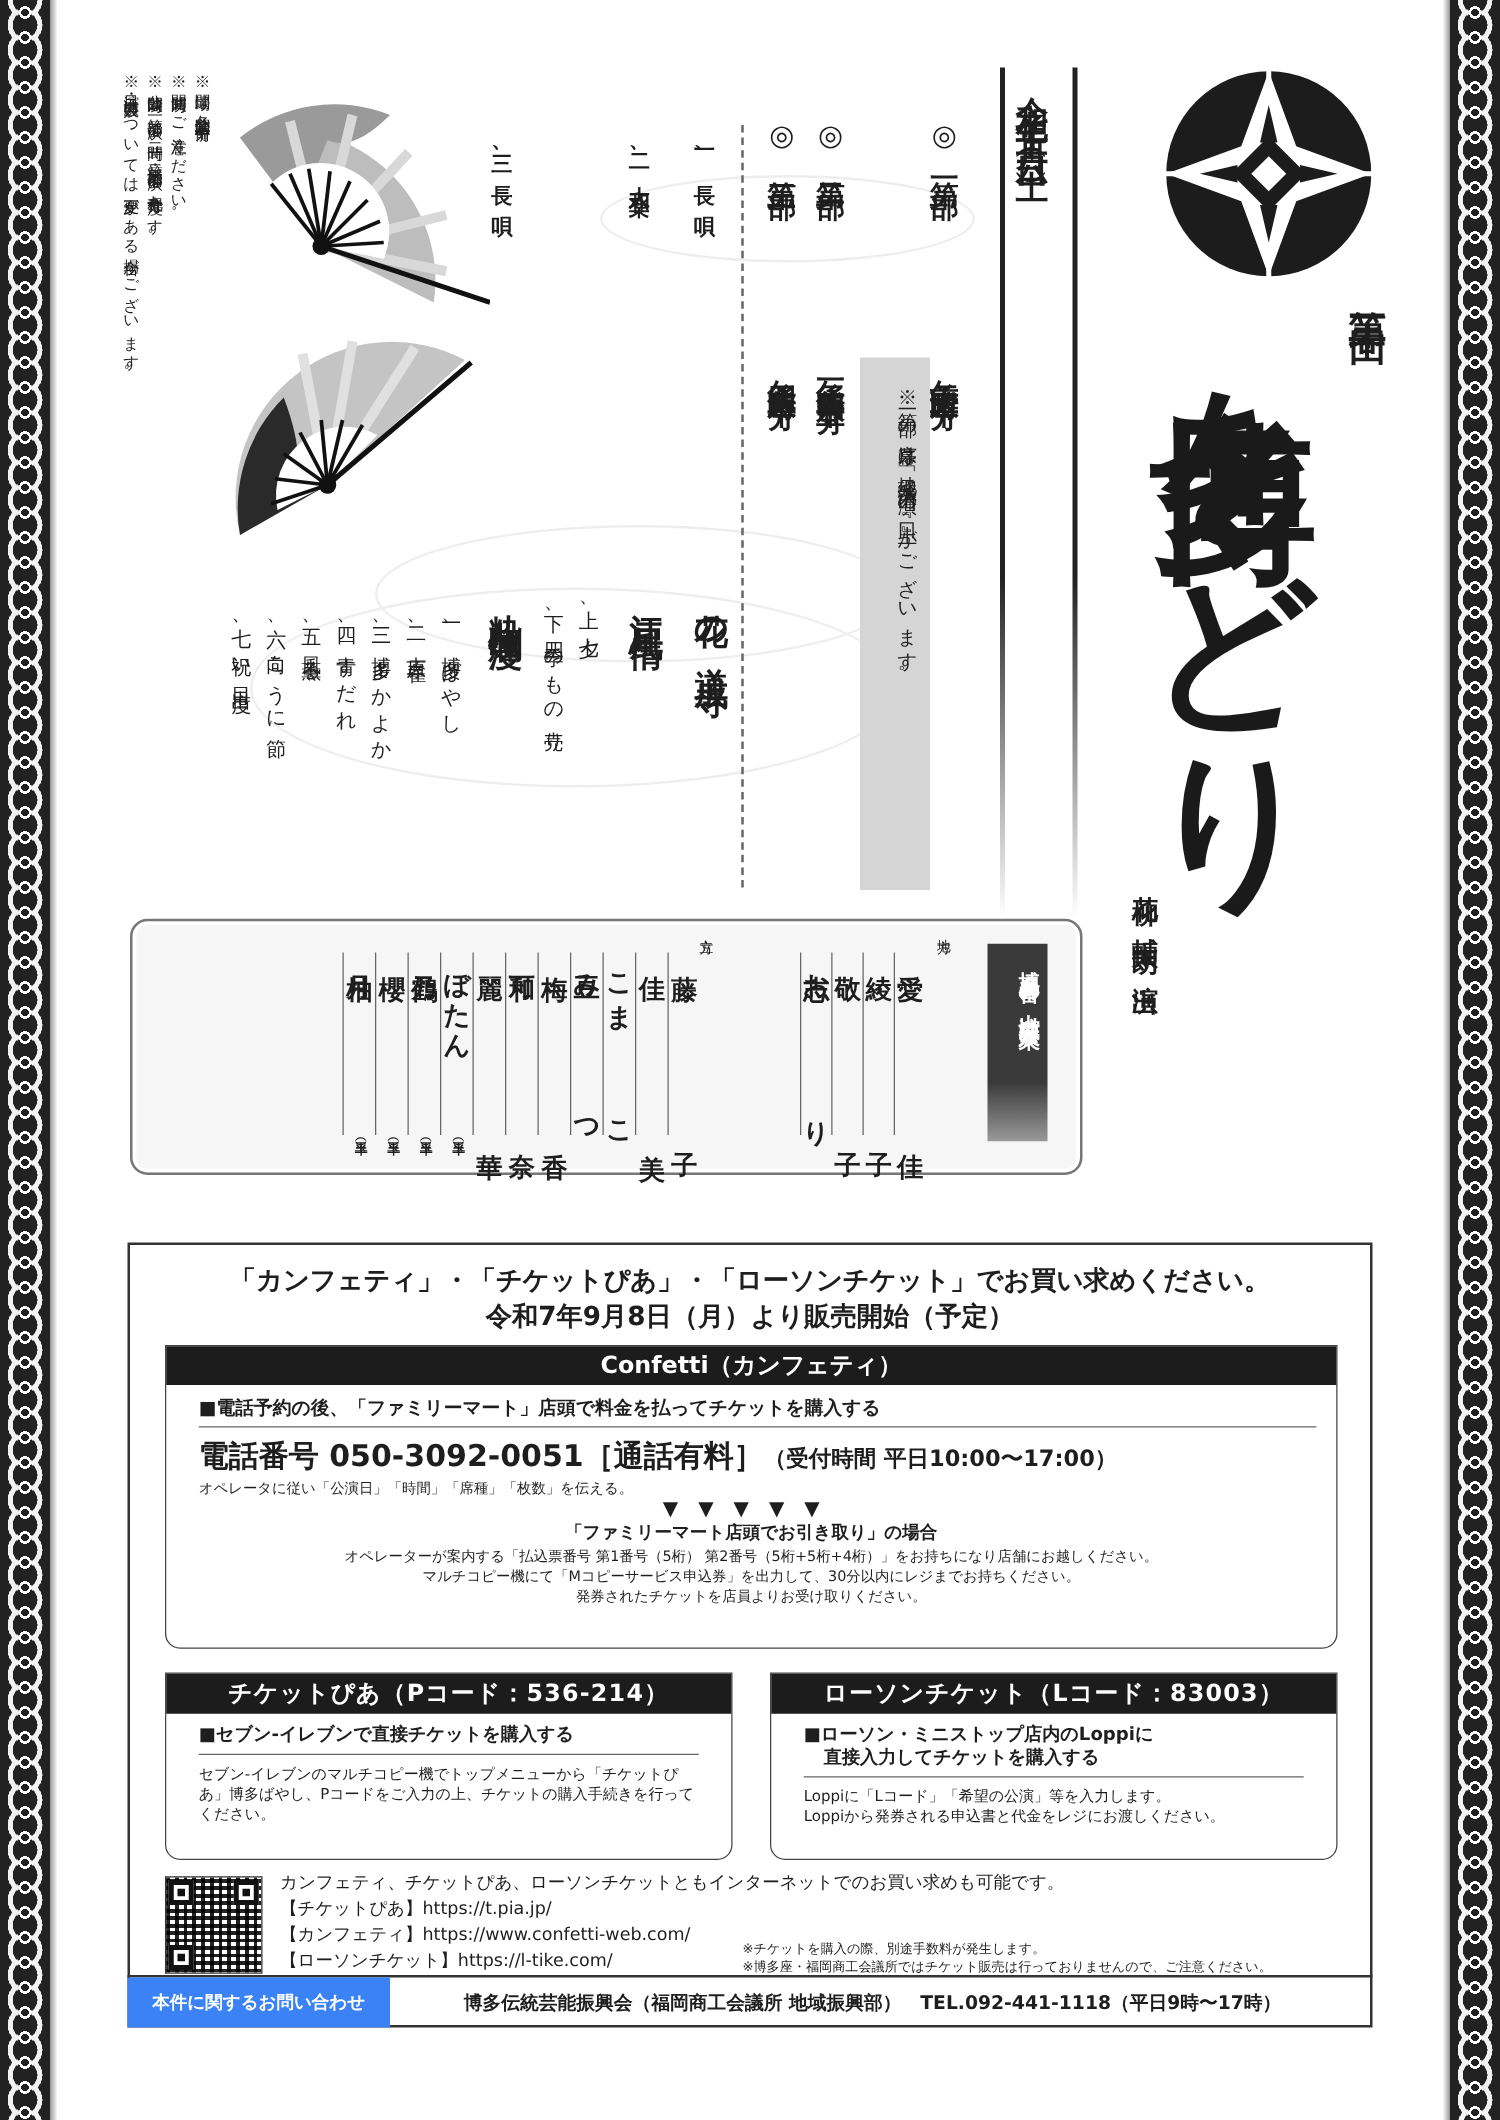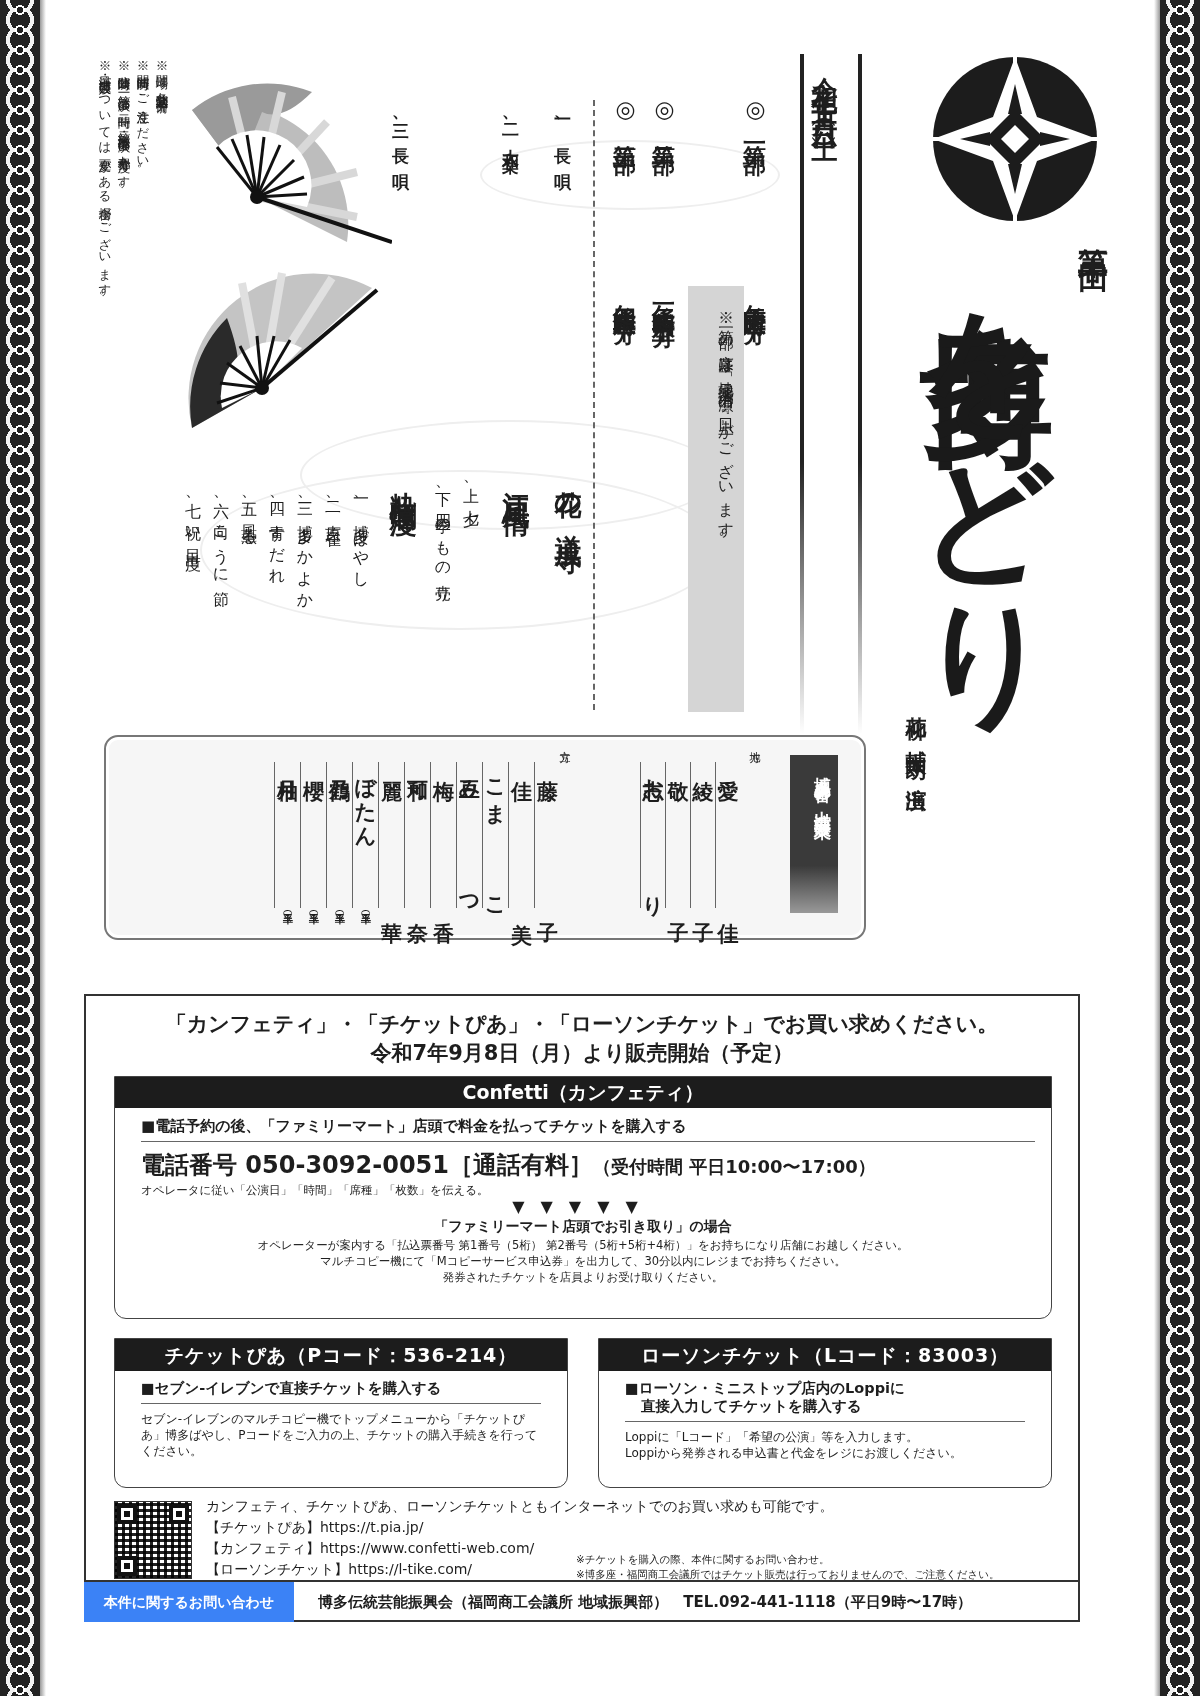--- a/index.html
+++ b/index.html
@@ -55,21 +55,21 @@
 
   
   .cast-panel { left: 104px; top: 735px; width: 762px; height: 205px; border: 2px solid #777; border-radius: 14px; background: #f6f6f6; box-shadow: inset 0 0 0 3px #fff; }
   .cast-header { left: 790px; top: 755px; width: 48px; height: 158px; background: linear-gradient(#3a3a3a 70%, #999); color: #fff; font-size: 17px; font-weight: bold; letter-spacing: 3px; line-height: 22px; padding: 8px 4px; }
   .cast-cols { left: 136px; top: 762px; height: 146px; display: flex; flex-direction: row-reverse; }
   .cast-col { width: 25px; border-left: 1px solid #666; display: flex; flex-direction: column; align-items: center; justify-content: space-between; padding: 2px 0; font-size: 21px; font-weight: bold; }
   .cast-col .note { font-size: 10px; writing-mode: vertical-rl; }
   .cast-group-label { font-size: 11px; letter-spacing: 1px; }
 
   
-  .ticket { left: 84px; top: 994px; width: 996px; height: 628px; border: 2px solid #333; background: #fff; font-family: "DejaVu Sans", sans-serif; }
+  .ticket { left: 102px; top: 994px; width: 996px; height: 628px; border: 2px solid #333; background: #fff; font-family: "DejaVu Sans", sans-serif; }
   .ticket-head { position: absolute; left: 0; right: 0; top: 14px; text-align: center; font-size: 21px; font-weight: bold; line-height: 29px; }
   .confetti-box { position: absolute; left: 28px; top: 80px; width: 938px; height: 243px; border: 1.5px solid #444; border-radius: 0 0 12px 12px; }
   .bar { background: #1c1c1c; color: #fff; text-align: center; font-weight: bold; }
   .confetti-bar { height: 31px; font-size: 19px; line-height: 31px; }
   .c-line1 { position: absolute; left: 26px; top: 40px; font-size: 15px; font-weight: bold; }
   .c-rule { position: absolute; left: 26px; right: 16px; top: 64px; border-top: 1.5px solid #666; }
   .c-phone { position: absolute; left: 26px; top: 72px; font-size: 24px; font-weight: bold; white-space: nowrap; }
   .c-phone .hours { font-size: 18px; }
   .c-line3 { position: absolute; left: 26px; top: 106px; font-size: 11.5px; }
   .c-arrows { position: absolute; left: 0; right: 0; top: 120px; text-align: center; font-size: 16px; letter-spacing: 16px; }
@@ -86,21 +86,21 @@
     repeating-linear-gradient(0deg, #222 0 3px, #fff 3px 6px),
     repeating-linear-gradient(90deg, #222 0 3px, #fff 3px 7px);
     background-blend-mode: multiply; }
   .qr .finder { position: absolute; width: 20px; height: 20px; border: 4px solid #111; background: #fff; box-shadow: inset 0 0 0 3px #fff; }
   .qr .finder::after { content: ""; position: absolute; left: 3px; top: 3px; width: 6px; height: 6px; background: #111; }
   .links { position: absolute; left: 120px; top: 500px; font-size: 14px; line-height: 21px; }
   .fine { position: absolute; left: 490px; top: 556px; font-size: 10.5px; line-height: 15px; }
 
   .contact { position: absolute; left: -2px; right: -2px; top: 584px; height: 42px; border-top: 2px solid #333; display: flex; }
   .contact-label { width: 210px; background: #3b82f6; color: #fff; font-size: 14px; font-weight: bold; line-height: 40px; text-align: center; }
-  .contact-text { flex: 1; font-size: 15px; font-weight: bold; line-height: 40px; padding-left: 24px; }
+  .contact-text { flex: 1; font-size: 15px; font-weight: bold; line-height: 40px; padding-left: 24px; margin-left: 35px; }
 
   .wave { position: absolute; border: 2px solid #eee; border-radius: 50%; }
 </style>
 </head>
 <body>
 
 <div class="border-strip border-left"></div>
 <div class="border-shadow-l"></div>
 <div class="border-strip border-right"></div>
 <div class="border-shadow-r"></div>
@@ -331,21 +331,21 @@
     <div class="finder" style="right:2px;top:2px;"></div>
     <div class="finder" style="left:2px;bottom:2px;"></div>
   </div>
   <div class="links">
     <div>カンフェティ、チケットぴあ、ローソンチケットともインターネットでのお買い求めも可能です。</div>
     <div><span>【チケットぴあ】</span><span>https://t.pia.jp/</span></div>
     <div><span>【カンフェティ】</span><span>https://www.confetti-web.com/</span></div>
     <div><span>【ローソンチケット】</span><span>https://l-tike.com/</span></div>
   </div>
   <div class="fine">
-    <div>※チケットを購入の際、本件に関するお問い合わせ。</div>
+    <div>※チケットを購入の際、別途手数料が発生します。</div>
     <div>※博多座・福岡商工会議所ではチケット販売は行っておりませんので、ご注意ください。</div>
   </div>
 
   <div class="contact">
     <div class="contact-label">本件に関するお問い合わせ</div>
     <div class="contact-text">博多伝統芸能振興会（福岡商工会議所 地域振興部）　TEL.092-441-1118（平日9時〜17時）</div>
   </div>
 </div>
 
 </body></html>

